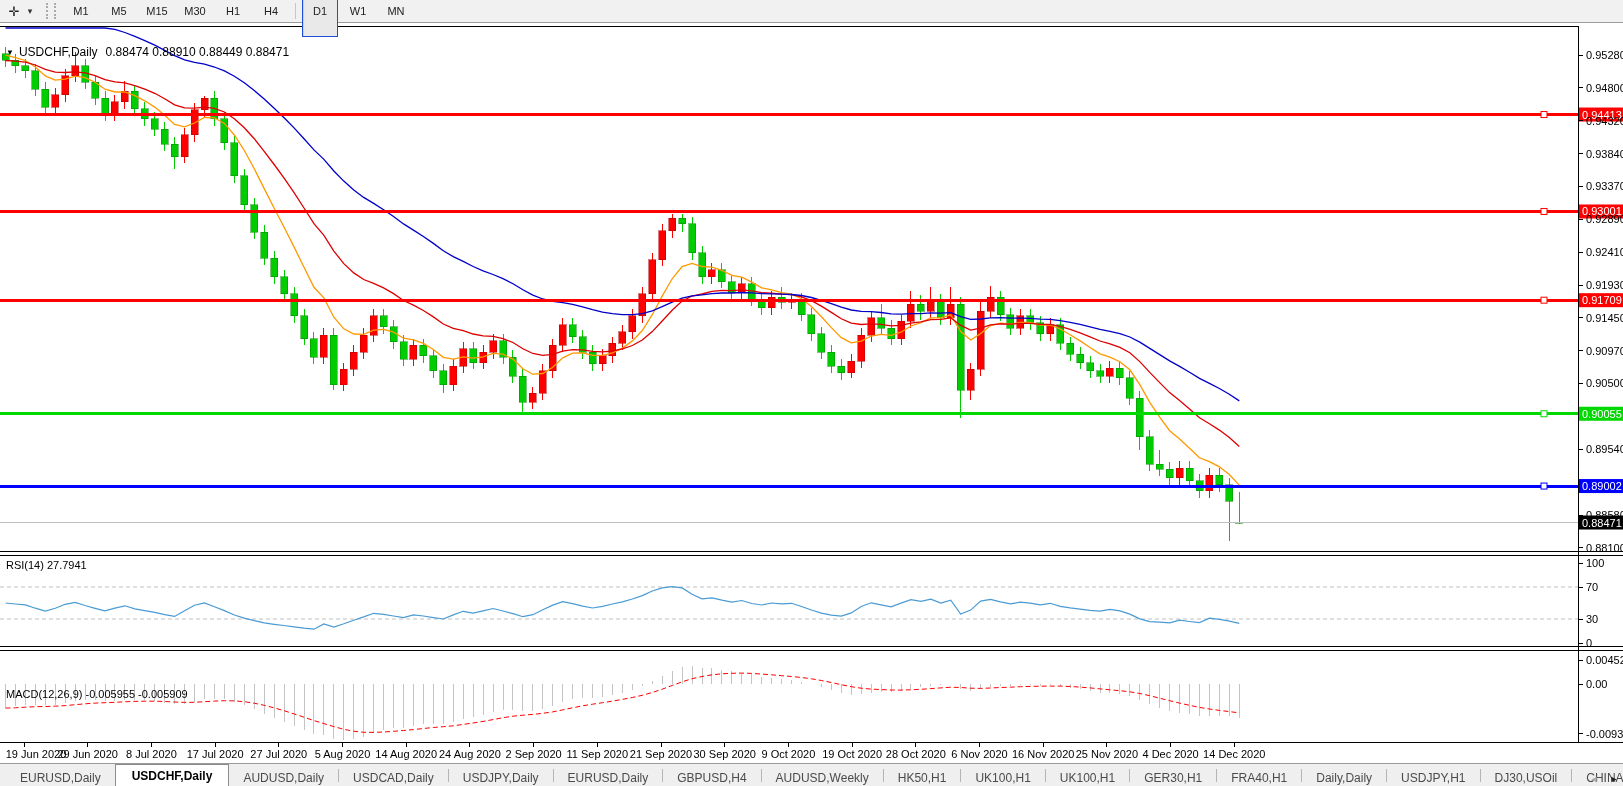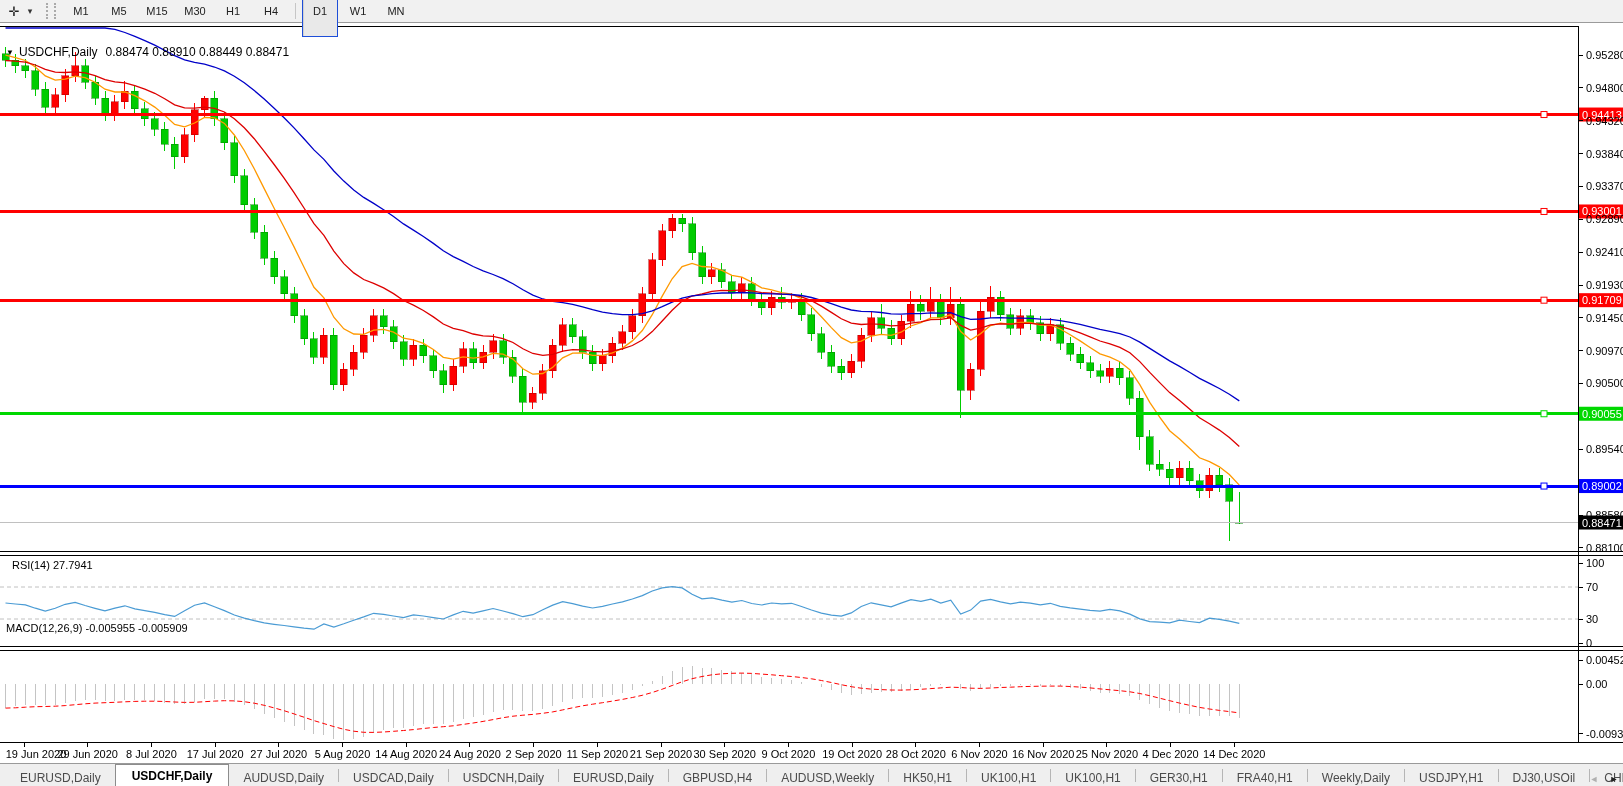--- a/index.html
+++ b/index.html
@@ -16,22 +16,22 @@
           font-size:11px;color:#222;padding:16px 4px;margin:0 1px;border:1px solid transparent;cursor:default;}
   .tb-btn.active{background:#e9e9e9;border:1px solid #1d4ed8;box-shadow:inset 1px 1px 1px #cfcfcf;}
   .tb-sep{width:1px;height:16px;background:#c6c6c6;margin:0 5px;}
   
   #cv{position:absolute;left:0;top:0;z-index:1;}
   
   .overlay{position:absolute;z-index:3;color:#000;white-space:nowrap;}
   #chart-title{left:6px;top:45px;font-size:12px;}
   #chart-title .tri{font-size:8px;vertical-align:1px;margin-right:5px;}
   #chart-title .sym{margin-right:8px;}
-  #rsi-label{left:12px;top:559px;font-size:11px;}
-  #macd-label{left:6px;top:622px;font-size:11px;}
+  #rsi-label{left:6px;top:559px;font-size:11px;}
+  #macd-label{left:6px;top:688px;font-size:11px;}
   
   #tabbar{position:absolute;left:0;top:763px;width:1623px;height:23px;background:#efefef;
           border-top:1px solid #9a9a9a;display:flex;align-items:center;z-index:5;}
   .tab{height:19px;display:flex;align-items:center;padding:0 14px;font-size:12px;color:#4b4b4b;cursor:default;}
   .tab.active{background:#ffffff;color:#000;font-weight:bold;border:1px solid #8c8c8c;border-bottom:none;
               height:22px;padding:0 16px;}
   .tab-sep{width:1px;height:13px;background:#b5b5b5;align-self:center;}
   #tab-scroll{position:absolute;right:2px;bottom:3px;display:flex;gap:6px;font-size:9px;}
   #tab-scroll .arrow{width:14px;text-align:center;cursor:default;}
   #scroll-left{color:#b0b0b0;}
@@ -823,39 +823,39 @@
   <div id="macd-label" class="overlay">MACD(12,26,9) -0.005955 -0.005909</div>
 
   <div id="tabbar">
     <div id="tabs-holder" style="display:flex;align-items:flex-end;margin-left:6px;">
         <div class="tab">EURUSD,Daily</div>
         <div class="tab active">USDCHF,Daily</div>
         <div class="tab">AUDUSD,Daily</div>
         <div class="tab-sep"></div>
         <div class="tab">USDCAD,Daily</div>
         <div class="tab-sep"></div>
-        <div class="tab">USDCNH,Daily</div>
+        <div class="tab">USDJPY,Daily</div>
         <div class="tab-sep"></div>
         <div class="tab">EURUSD,Daily</div>
         <div class="tab-sep"></div>
         <div class="tab">GBPUSD,H4</div>
         <div class="tab-sep"></div>
         <div class="tab">AUDUSD,Weekly</div>
         <div class="tab-sep"></div>
         <div class="tab">HK50,H1</div>
         <div class="tab-sep"></div>
         <div class="tab">UK100,H1</div>
         <div class="tab-sep"></div>
         <div class="tab">UK100,H1</div>
         <div class="tab-sep"></div>
         <div class="tab">GER30,H1</div>
         <div class="tab-sep"></div>
         <div class="tab">FRA40,H1</div>
         <div class="tab-sep"></div>
-        <div class="tab">Weekly,Daily</div>
+        <div class="tab">Daily,Daily</div>
         <div class="tab-sep"></div>
         <div class="tab">USDJPY,H1</div>
         <div class="tab-sep"></div>
         <div class="tab">DJ30,USOil</div>
         <div class="tab-sep"></div>
         <div class="tab">CHINA300,H1</div>
       </div>
     <div id="tab-scroll">
       <span class="arrow" id="scroll-left">◄</span>
       <span class="arrow" id="scroll-right">►</span>

